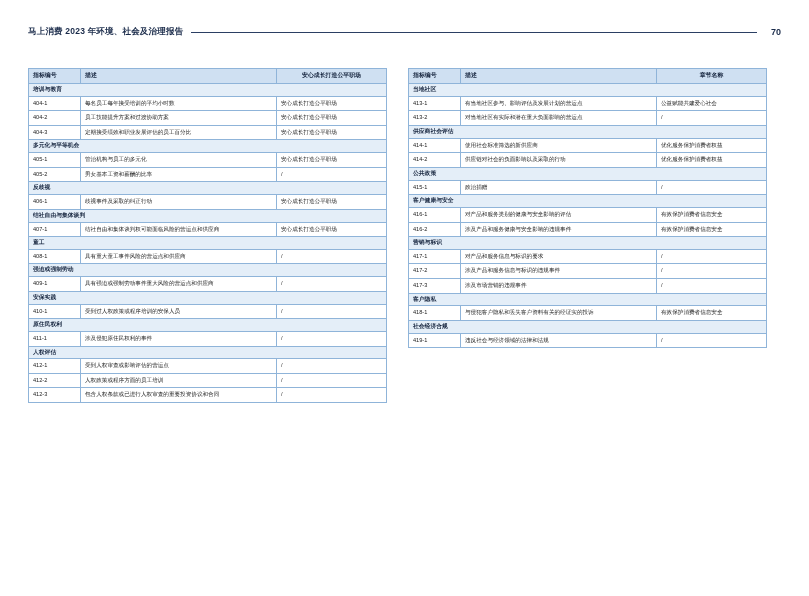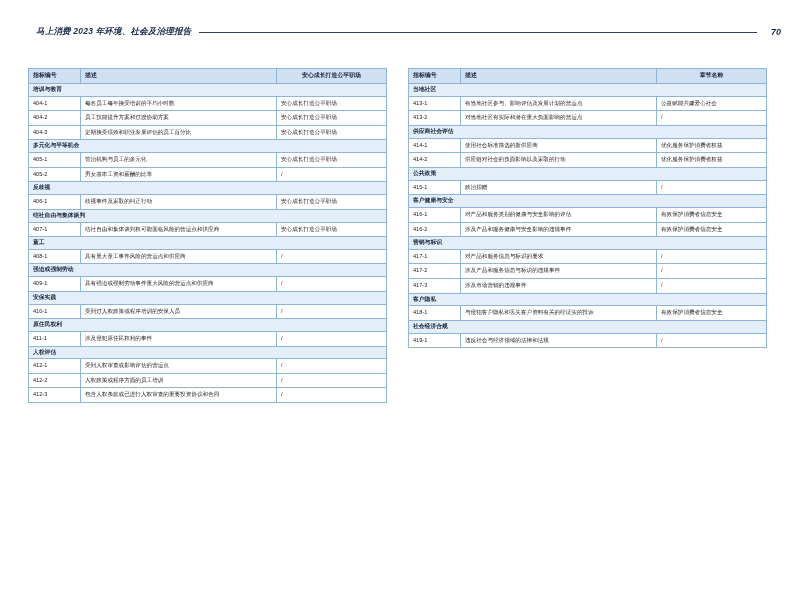--- a/index.html
+++ b/index.html
@@ -12,26 +12,25 @@
   .page {
     position: relative;
     width: 809px; height: 596px;
     background: #ffffff;
     overflow: hidden;
   }
 
   
   .header {
     position: absolute;
-    top: 22px; left: 36px; right: 28px;
+    top: 22px; left: 28px; right: 28px;
     height: 20px;
     display: flex;
     align-items: center;
     gap: 8px;
-    font-style: italic;
   }
   .header-title {
     font-size: 8.5px;
     font-weight: bold;
     color: #1a2b4a;
     white-space: nowrap;
     letter-spacing: .2px;
   }
   .header-rule {
     flex: 1 1 auto;

